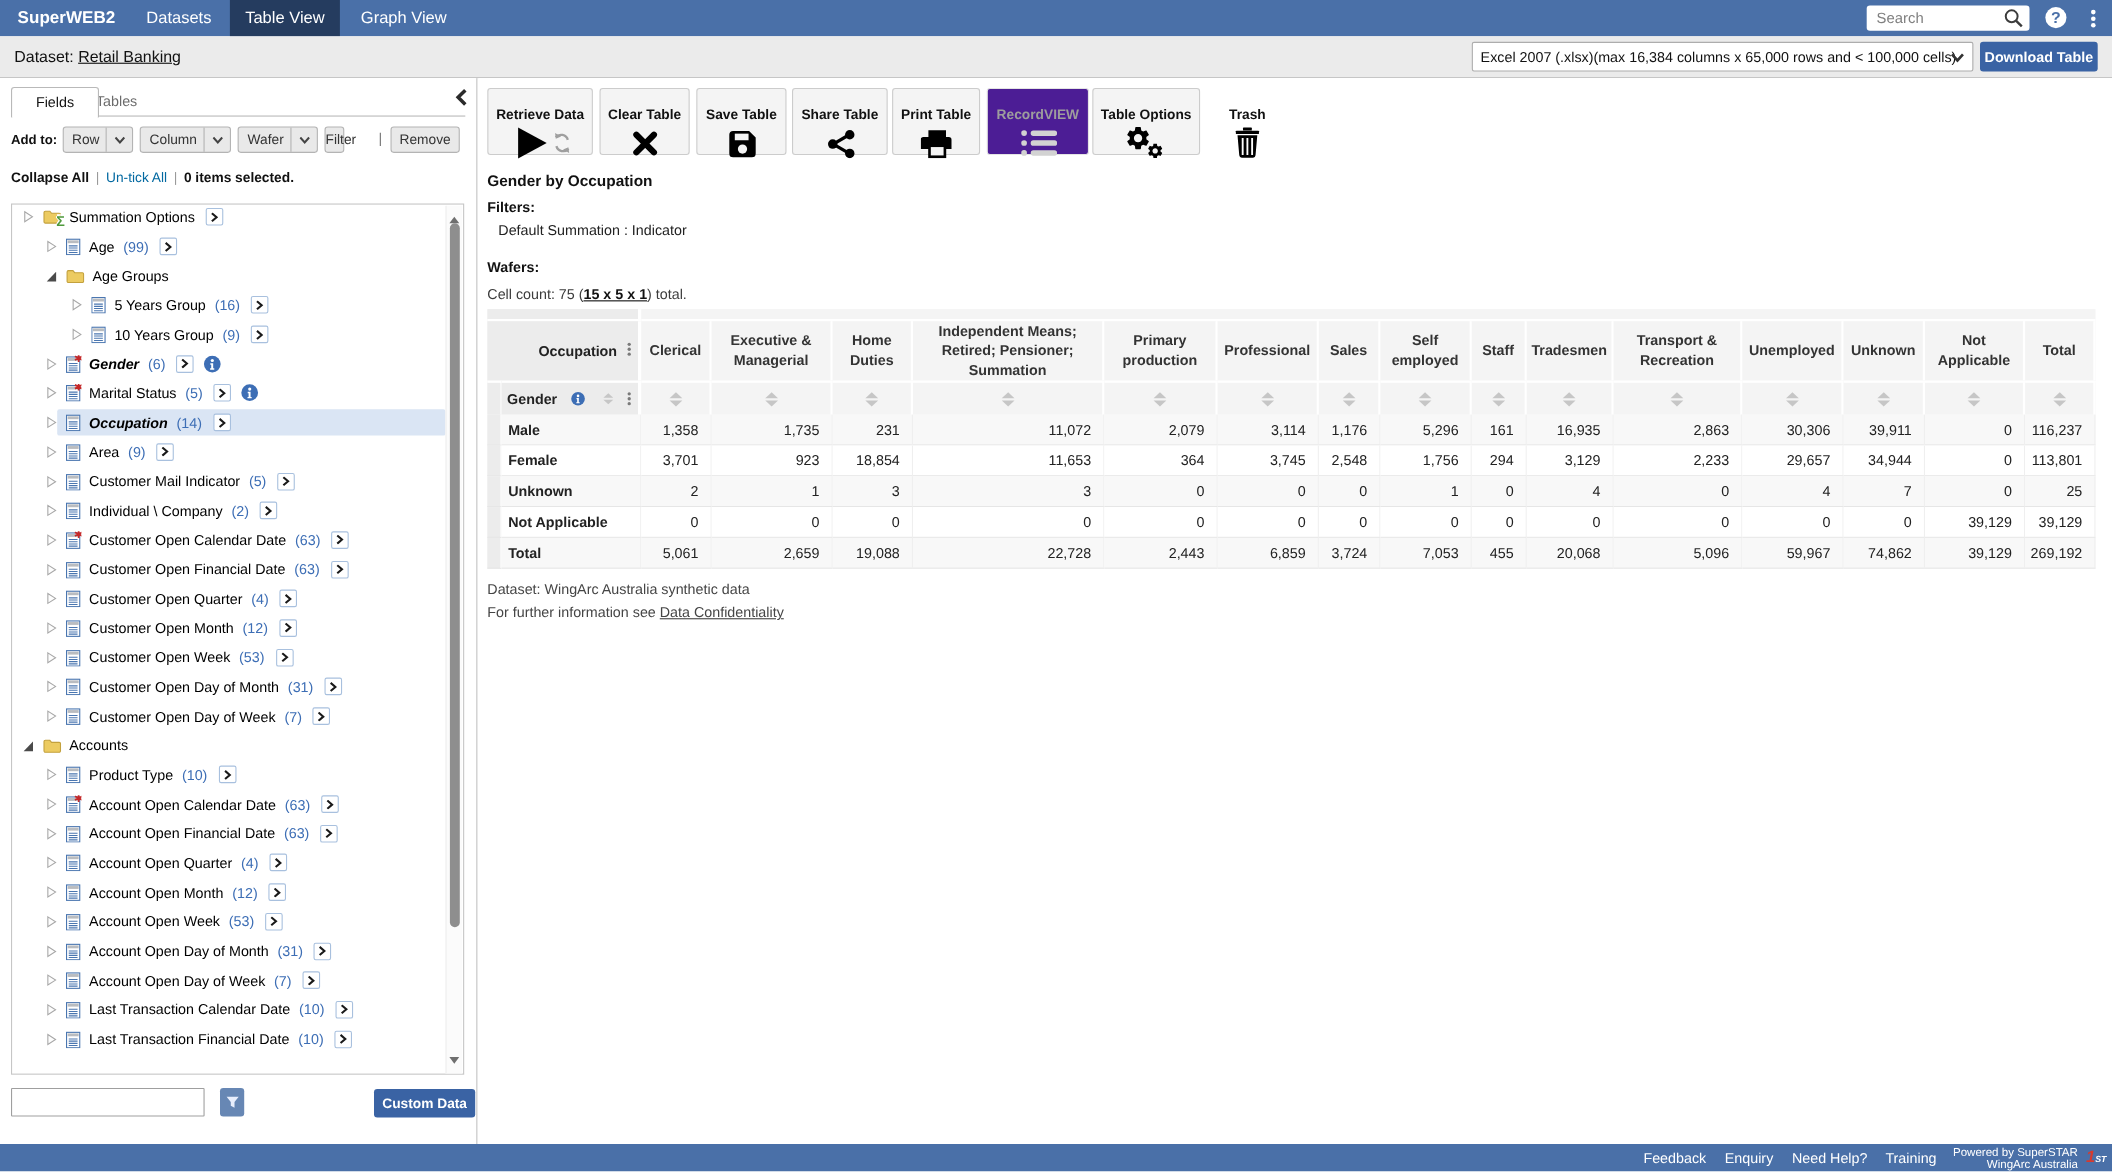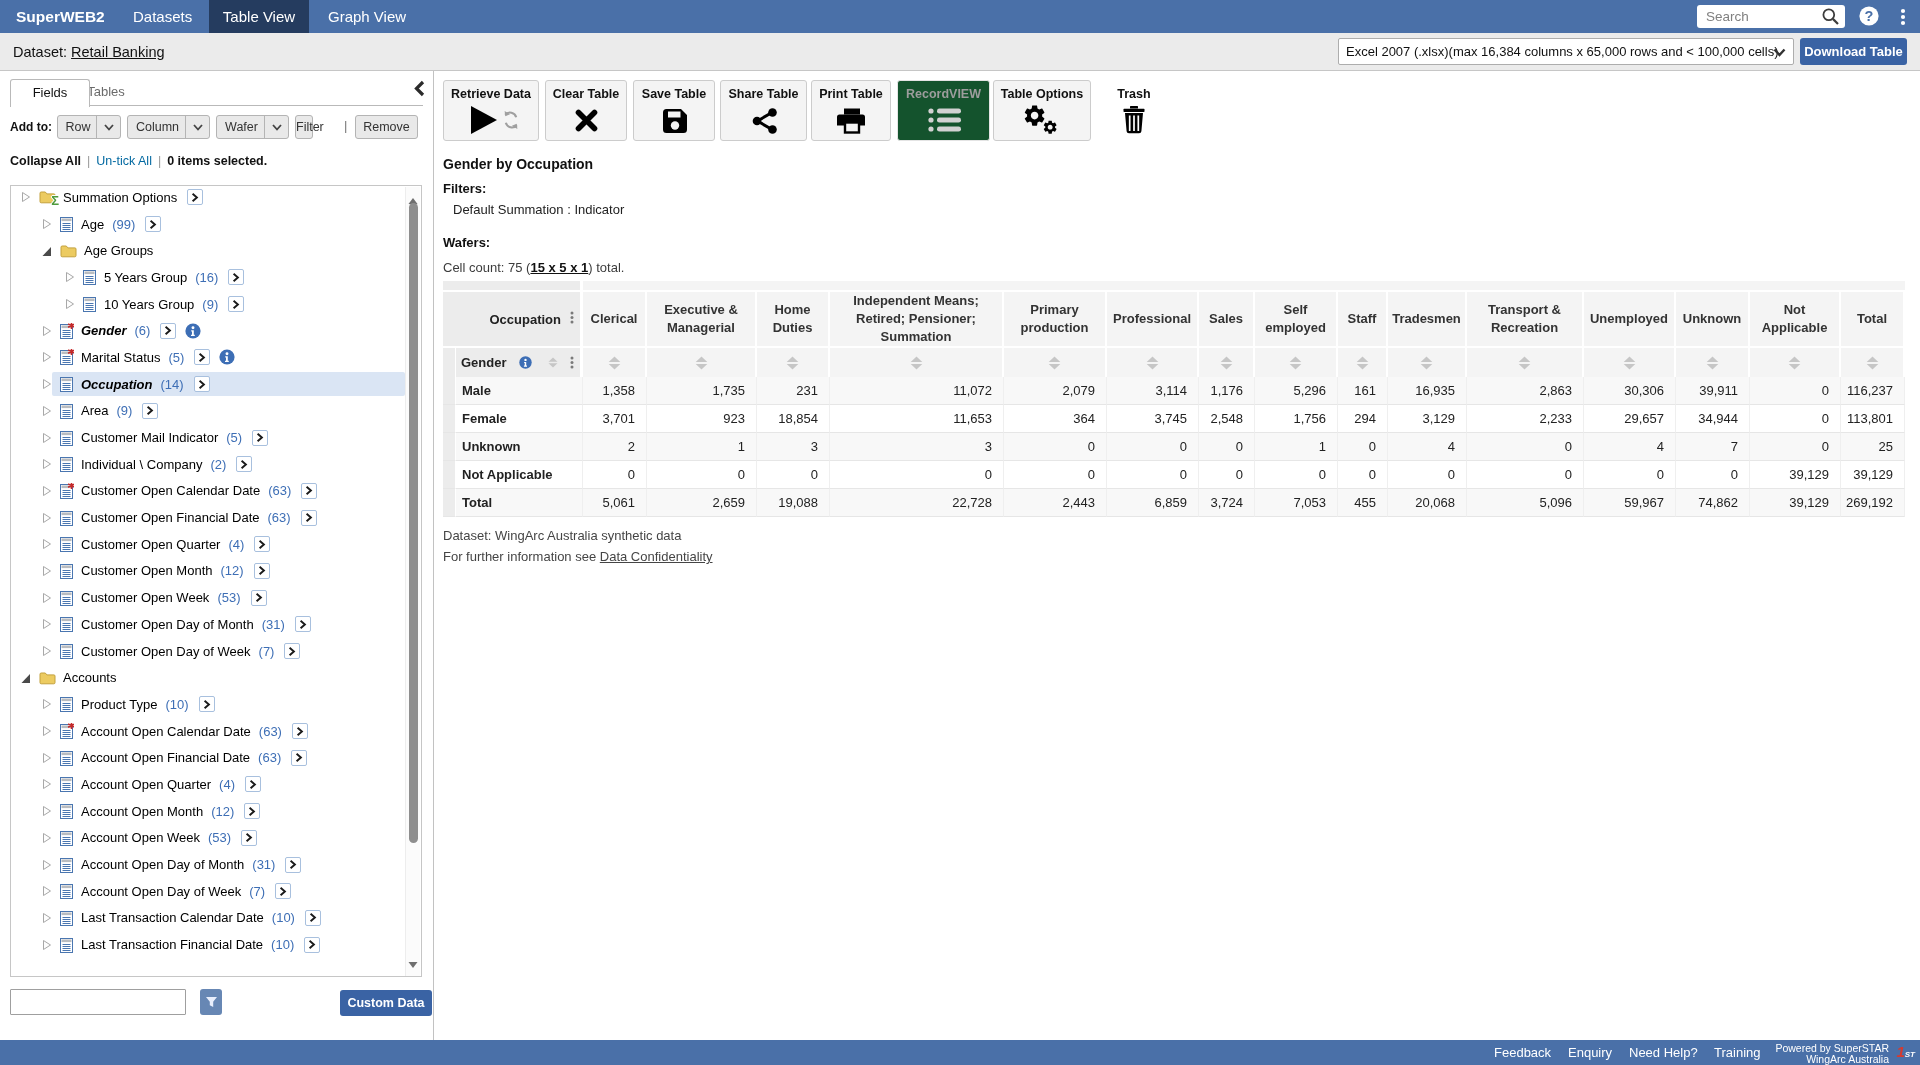--- a/index.html
+++ b/index.html
@@ -47,24 +47,24 @@
 .sbar .up {position:absolute;top:4px;left:2px}
 .sbar .dn {position:absolute;bottom:4px;left:2px}
 .sbar .th {position:absolute;left:3px;top:16px;width:9px;height:640px;background:#8e8e8e;border-radius:5px}
 .srchrow {position:absolute;left:10px;top:918px;width:412px;height:27px}
 .srchrow .inp {position:absolute;left:0;top:0;width:176px;height:26px;border:1px solid #9f9f9f;background:#fff;border-radius:1px}
 .fbtn {position:absolute;left:190px;top:0;width:22px;height:26px;background:#6787b4;border-radius:3px;display:flex;align-items:center;justify-content:center}
 .cdbtn {position:absolute;left:330px;top:1px;width:92px;height:26px;background:#3a63a4;border-radius:3px;color:#fff;font-weight:700;font-size:12.5px;text-align:center;line-height:26px;white-space:nowrap}
 
 .content {position:absolute;left:435px;top:71px;width:1485px;height:969px;background:#fff}
 .tb {position:absolute;top:9px;height:61px;background:#f4f4f4;border:1px solid #ccc;border-radius:3px}
-.tb.rec {background:#14532d;border-color:#e4e4e4}
+.tb.rec {background:#4c1d95;border-color:#e4e4e4}
 .tb.rec .tbl {color:#9d9d9d}
 .tb.notb {background:#fff;border-color:transparent}
-.tbl {text-align:center;font-size:12.5px;font-weight:700;color:#111;margin-top:6px;white-space:nowrap}
+.tbl {text-align:center;font-size:12.5px;font-weight:700;color:#111;margin-top:16px;white-space:nowrap}
 .tbi {display:flex;justify-content:center;align-items:center;height:38px}
 .title {position:absolute;left:8px;top:85px;font-size:14px;font-weight:700;color:#111}
 .filt {position:absolute;left:8px;top:110px;font-size:13px;font-weight:700;color:#111}
 .filtv {position:absolute;left:18px;top:131px;font-size:13px;color:#222}
 .waf {position:absolute;left:8px;top:164px;font-size:13px;font-weight:700;color:#111}
 .cc {position:absolute;left:8px;top:189px;font-size:13px;color:#3c3c3c}
 .cc a {color:#111;font-weight:700;text-decoration:underline}
 .fn1 {position:absolute;left:8px;top:457px;font-size:13px;color:#454545}
 .fn2 {position:absolute;left:8px;top:478px;font-size:13px;color:#454545}
 .fn2 u {color:#454545}

